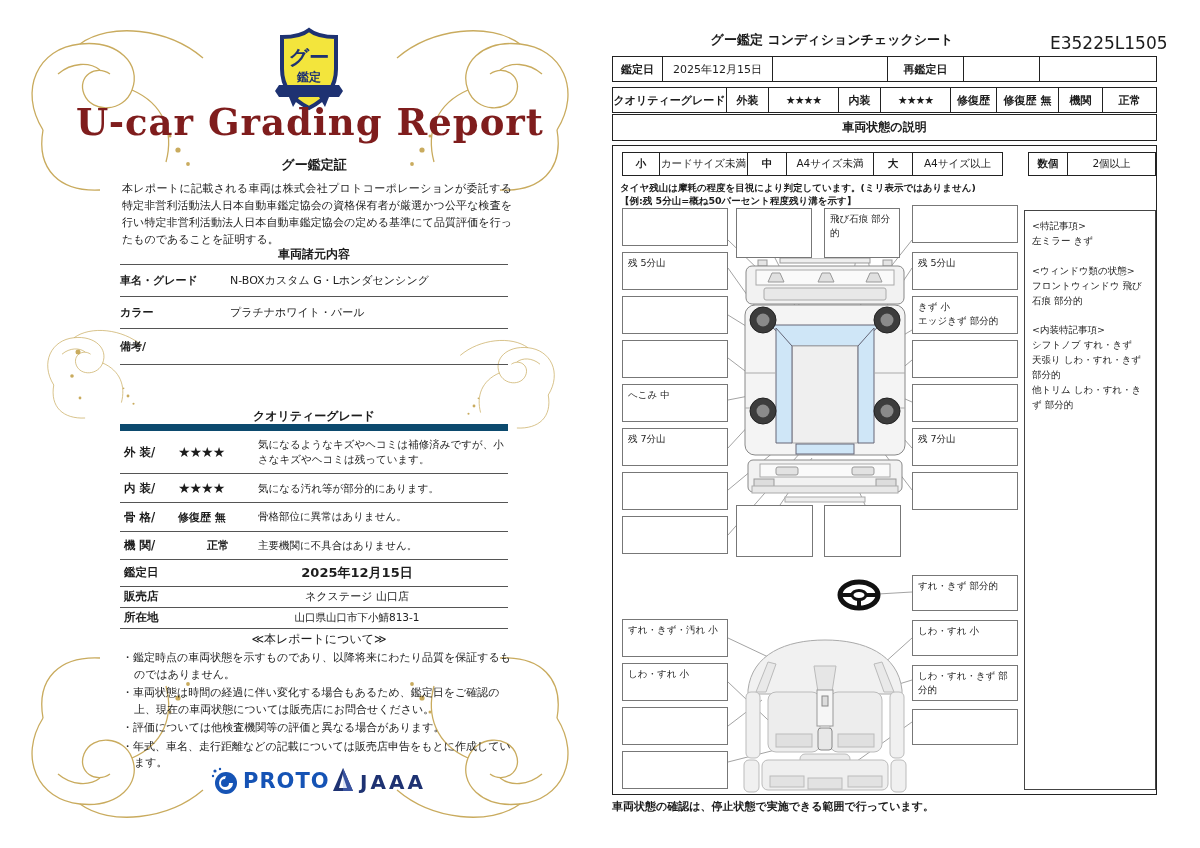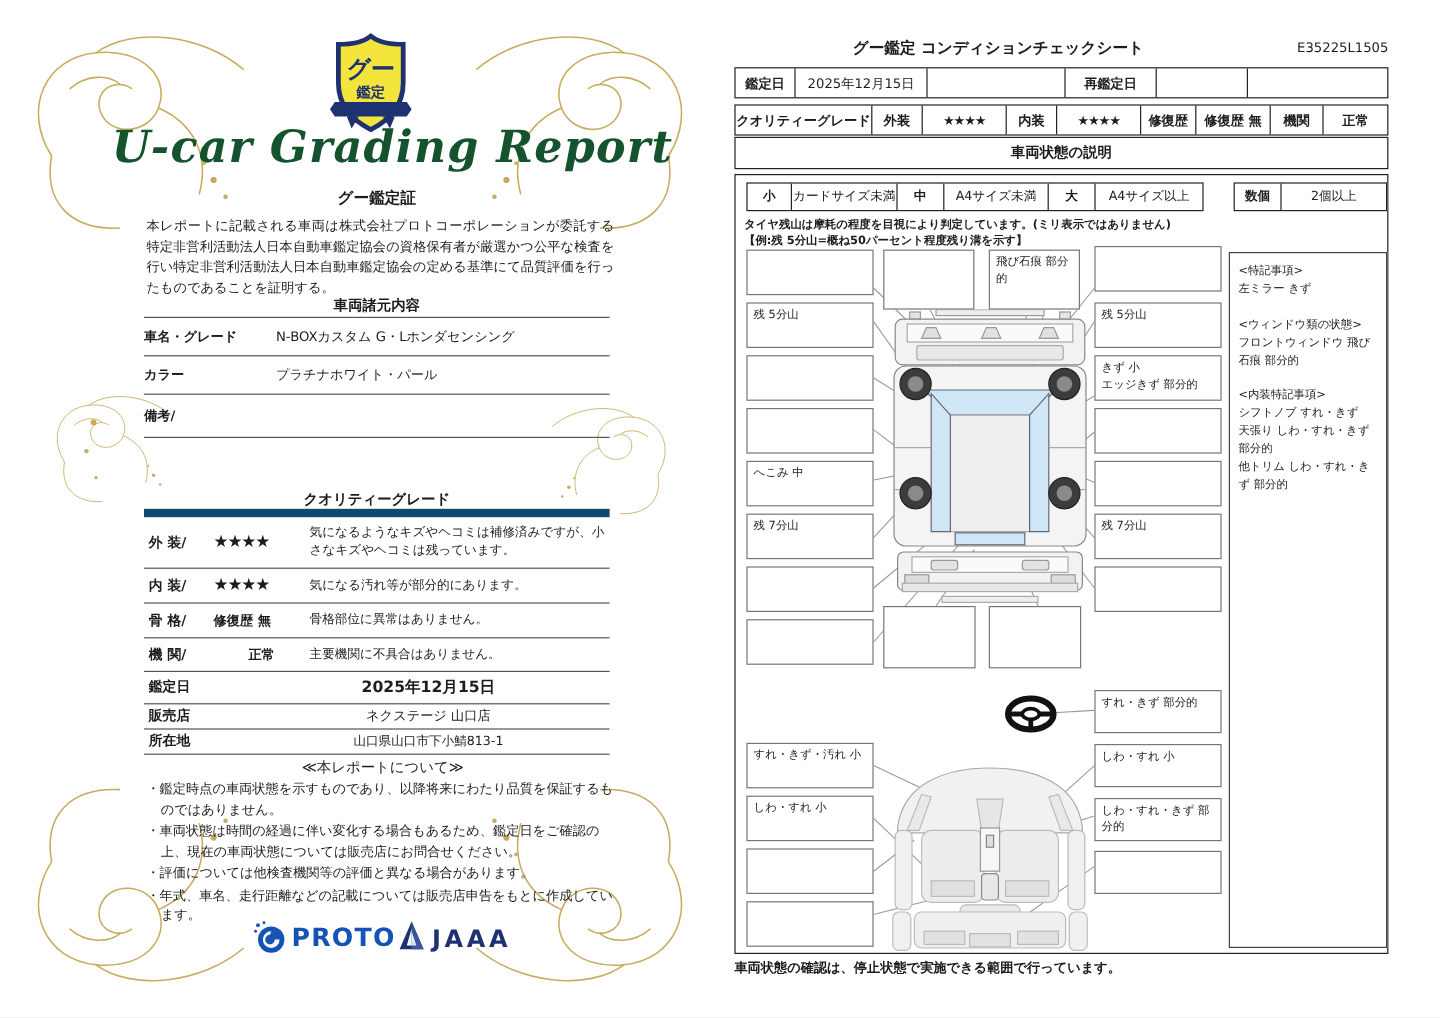--- a/index.html
+++ b/index.html
@@ -3,23 +3,23 @@
 <meta charset="utf-8">
 <style>
   * { box-sizing: border-box; }
   html,body { margin:0; padding:0; background:#e9e9e9; }
   #app { position:relative; width:1200px; height:848px; background:#ffffff; overflow:hidden;
          font-family:"DejaVu Sans","Liberation Sans",sans-serif; color:#1c1c1c; }
   .abs { position:absolute; }
 
   
   .deco { position:absolute; left:0; top:0; pointer-events:none; }
-  .uc-title { left:67px; top:100px; width:520px; text-align:center;
-              font-family:"DejaVu Serif","Liberation Serif",serif; font-style:italic; font-weight:bold;
-              font-size:37px; color:#14532d; letter-spacing:1px; }
+  .uc-title { left:50px; top:100px; width:520px; text-align:center;
+              font-family:"DejaVu Serif","Liberation Serif",serif; font-weight:bold;
+              font-size:37px; color:#7f1d1d; letter-spacing:1px; }
   .cert-sub { left:120px; top:156px; width:388px; text-align:center; font-weight:bold; font-size:13px; }
   .intro { left:122px; top:180px; width:390px; font-size:11px; line-height:1.55; text-align:justify; }
   .lp-sec-title { width:388px; left:120px; text-align:center; font-weight:bold; font-size:12px; }
   .spec { left:120px; top:264px; width:388px; border-top:1px solid #555; }
   .spec-row { display:flex; align-items:center; border-bottom:1px solid #555; min-height:32px; font-size:11px; padding:2px 0; }
   .spec-row .lab { font-weight:bold; }
   .grade { left:120px; top:424px; width:388px; border-top:7px solid #0c4a6e; }
   .grow { display:flex; align-items:center; border-bottom:1px solid #555; padding:6px 0; }
   .grow .glab { width:58px; font-weight:bold; font-size:11.5px; padding-left:4px; }
   .grow .gval { width:80px; font-weight:bold; font-size:14px; letter-spacing:-1px; }
@@ -29,21 +29,21 @@
   .irow .ilab { width:86px; font-weight:bold; font-size:11.5px; padding-left:4px; }
   .irow .ival { flex:1; text-align:center; }
   .about { left:122px; top:630px; width:394px; font-size:11px; line-height:1.5; }
   .about-title { font-size:12px; margin-bottom:2px;text-align:center; }
   .about-item { padding-left:12px; text-indent:-12px; margin-top:2px; }
   .logo-text-proto { font-weight:bold; font-size:21px; color:#1553b5; letter-spacing:1px; }
   .logo-text-jaaa { font-weight:bold; font-size:20px; color:#1e3272; letter-spacing:3px; }
 
   
   .rp-title { left:622px; top:31px; width:420px; text-align:center; font-size:13px; font-weight:bold; }
-  .rp-code { left:1050px; top:33px; width:107px; font-size:11px; text-align:right; }
+  .rp-code { left:1050px; top:33px; width:107px; font-size:17px; text-align:right; }
   .t { display:flex; border:1.5px solid #222; background:#fff; }
   .t .cell { border-right:1px solid #222; display:flex; align-items:center; justify-content:center;
              font-size:11px; height:100%; }
   .t .cell:last-child { border-right:none; flex:1; }
   .t .lab { font-weight:bold; }
   .stars { font-weight:bold; font-size:13px; letter-spacing:-1px; }
   .sec-head { left:612px; top:114px; width:545px; height:27px; border:1.5px solid #222;
               display:flex; align-items:center; justify-content:center; font-weight:bold; font-size:12px; background:#fff; }
   .sec-body { left:612px; top:145px; width:545px; height:650px; border:1.5px solid #222; background:#fff; }
   .lg { display:flex; border:1px solid #222; height:24px; background:#fff; }

